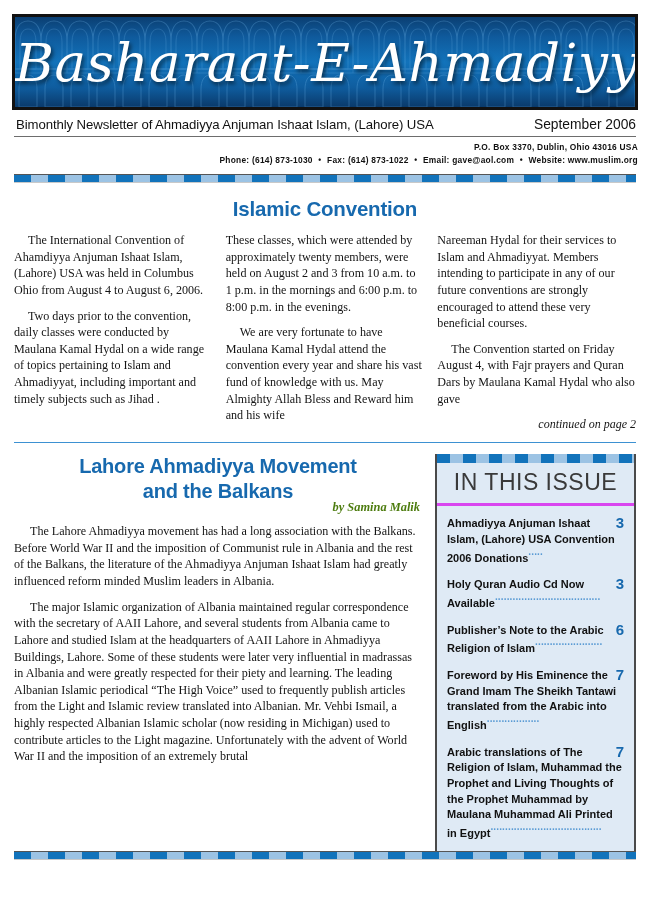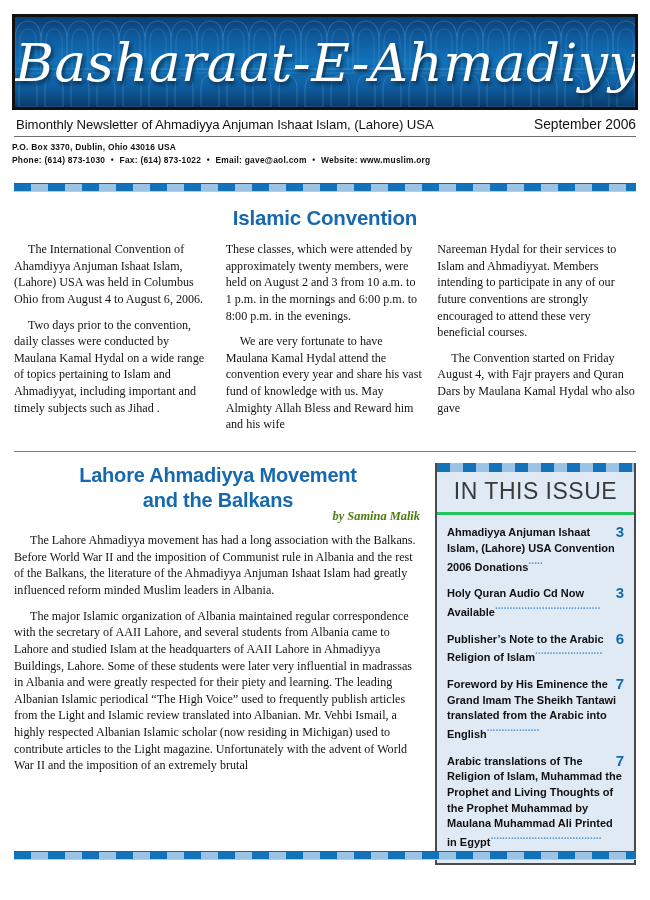--- a/index.html
+++ b/index.html
@@ -60,28 +60,28 @@
   .subtitle-text { font-size: 13.2px; color: #111; letter-spacing: -0.1px; }
   .subtitle-date { font-size: 13.8px; color: #111; }
 
   .rule-thin {
     height: 1px;
     background: #6d6d6d;
     margin: 0 2px 4px 2px;
   }
 
   .contact-lines {
-    text-align: left;
+    text-align: right;
     font-family: "Liberation Sans", sans-serif;
     font-size: 8.4px;
     font-weight: bold;
     color: #111;
     line-height: 1.55;
     letter-spacing: 0.25px;
-    padding-bottom: 16px;
+    padding-bottom: 7px;
   }
   .contact-lines .sep { color: #111; padding: 0 3px; }
 
   
   .checker {
     height: 9px;
     background:
       repeating-linear-gradient(90deg,
         #1273bb 0px, #1273bb 17px,
         #9cc3e4 17px, #9cc3e4 34px);
@@ -195,21 +195,21 @@
         #1273bb 0px, #1273bb 13px,
         #9cc3e4 13px, #9cc3e4 26px);
   }
   .sidebar-title {
     text-align: center;
     font-family: "Liberation Sans", sans-serif;
     font-size: 23px;
     color: #3a3a3a;
     letter-spacing: 0.5px;
     padding: 6px 0 7px 0;
-    border-bottom: 3px solid #22c55e;
+    border-bottom: 3px solid #d946ef;
   }
   .toc { padding: 10px 10px 12px 10px; }
   .toc-item {
     font-family: "Liberation Sans", sans-serif;
     font-weight: bold;
     font-size: 11px;
     line-height: 1.42;
     color: #111;
     margin-bottom: 11px;
     position: relative;
@@ -287,20 +287,21 @@
         <p>The International Convention of Ahamdiyya Anjuman Ishaat Islam, (Lahore) USA was held in Columbus Ohio from August 4 to August 6, 2006.</p>
         <p>Two days prior to the convention, daily classes were conducted by Maulana Kamal Hydal on a wide range of topics pertaining to Islam and Ahmadiyyat, including important and timely subjects such as Jihad .</p>
       </div>
       <div class="col body-text">
         <p class="noindent">These classes, which were attended by approximately twenty members, were held on August 2 and 3 from 10 a.m. to 1 p.m. in the mornings and 6:00 p.m. to 8:00 p.m. in the evenings.</p>
         <p>We are very fortunate to have Maulana Kamal Hydal attend the convention every year and  share his vast fund of knowledge with us.  May Almighty Allah Bless and Reward him and his wife</p>
       </div>
       <div class="col body-text">
         <p class="noindent">Nareeman Hydal for their services to Islam and Ahmadiyyat. Members intending to participate in any of our future conventions are strongly encouraged to attend these very beneficial courses.</p>
         <p>The Convention started on Friday August 4, with Fajr  prayers and Quran Dars by Maulana Kamal Hydal who also gave</p>
+        <div class="continued">continued on page 2</div>
       </div>
     </div>
   </div>
 
   <div class="rule-blue"></div>
 
   <div class="lower">
 
     <div class="lower-main">
       <div class="headline-2">

